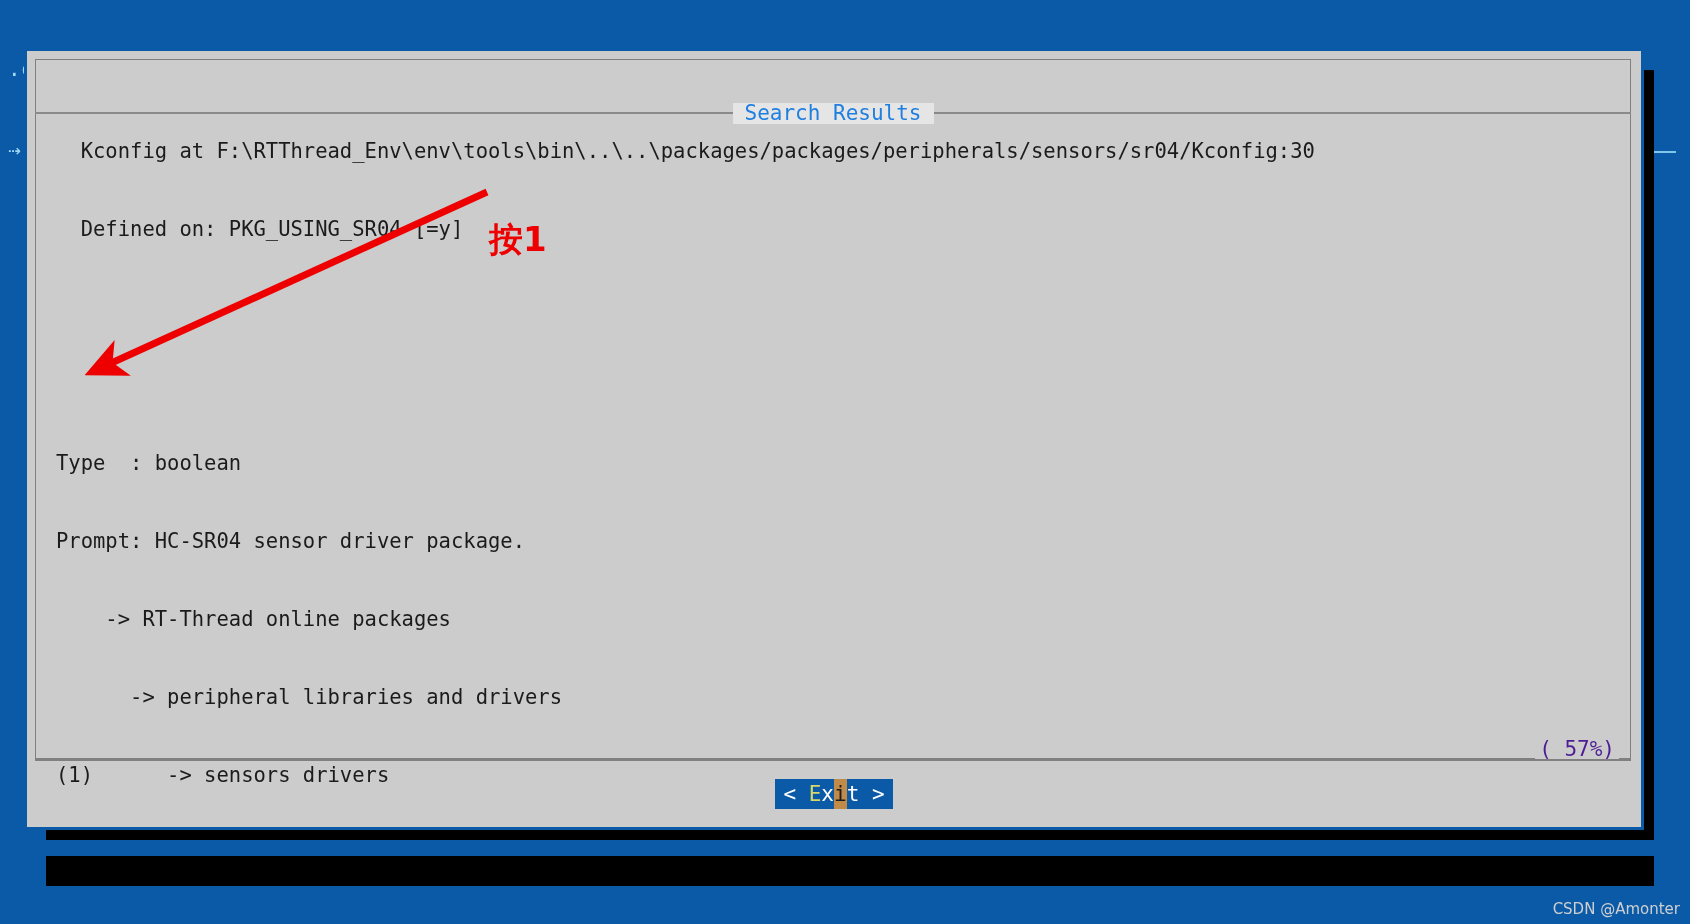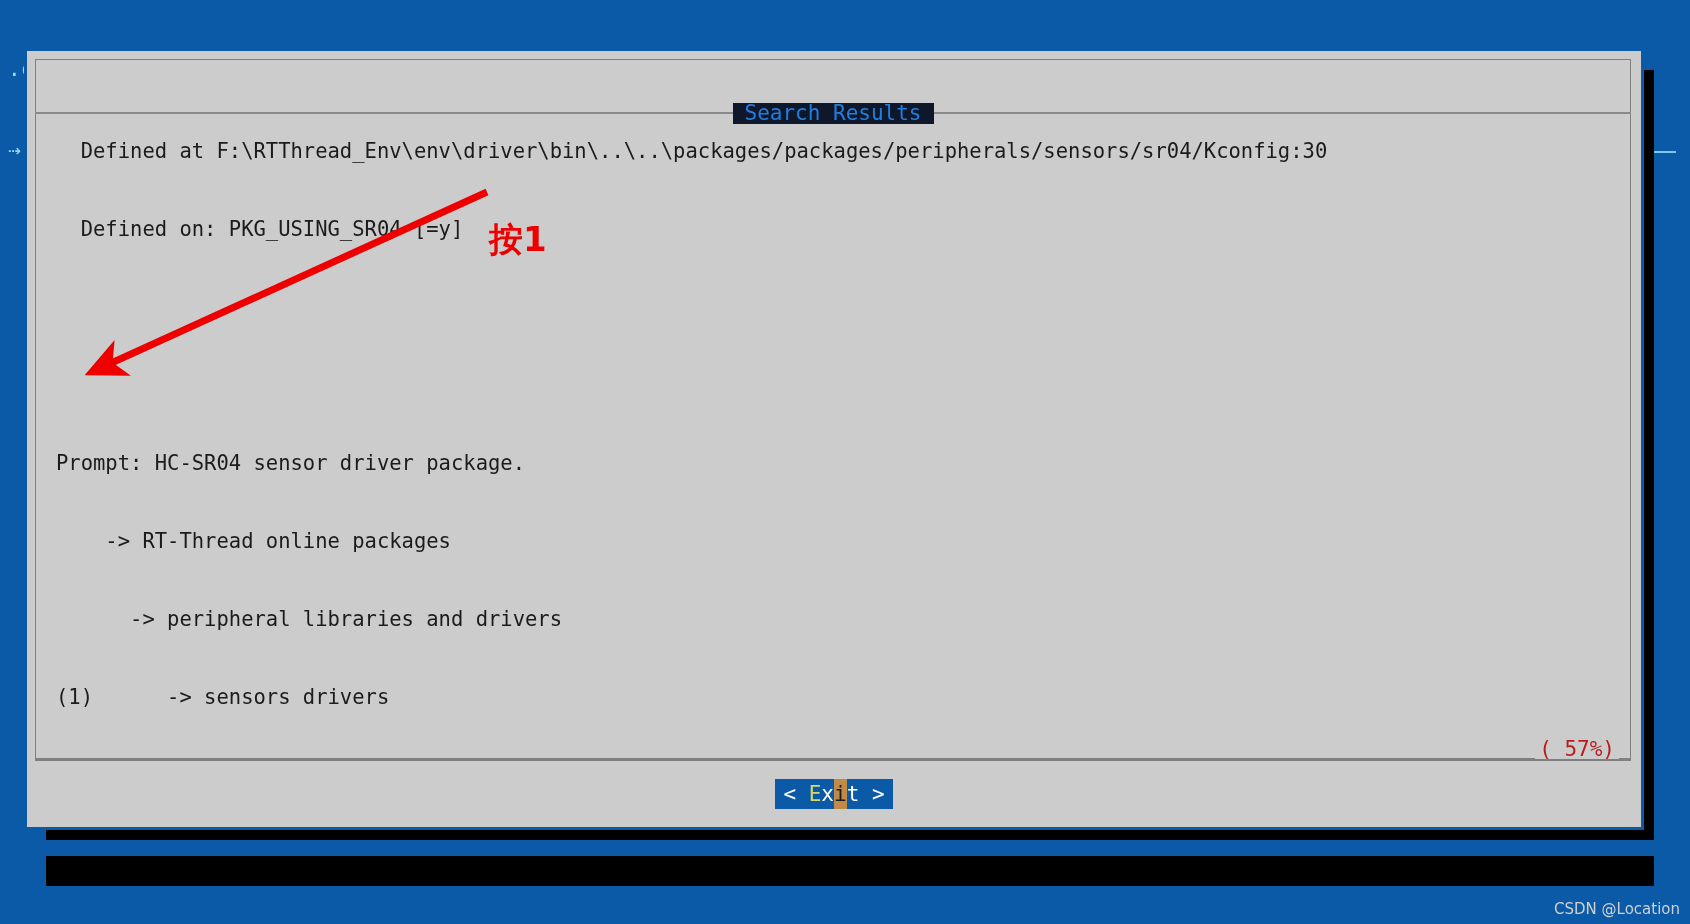--- a/index.html
+++ b/index.html
@@ -97,21 +97,21 @@
   .panel-title-row .seg {
     height: 2px;
     background: #8a8a8a;
     flex: 1;
   }
   .panel-title {
     color: #1f7fe0;
     font-size: 21px;
     line-height: 21px;
     padding: 0 12px;
-    background: #0f172a;
+    background: #e5e5e5;
     white-space: pre;
   }
 
   
   .content {
     position: absolute;
     left: 20px;
     top: 26px;
     width: 1560px;
     color: #1b1b1b;
@@ -129,21 +129,21 @@
     width: 1596px;
     height: 2px;
     background: #808080;
   }
 
   
   .pct {
     position: absolute;
     right: 22px;
     top: 688px;
-    color: #b91c1c;
+    color: #4c1d95;
     font-size: 21px;
     line-height: 21px;
     background: #cccccc;
     padding: 0 4px;
     white-space: pre;
     margin-left: 37px;
   }
 
   
   .btn-row {
@@ -225,24 +225,25 @@
       <span class="rule"></span>
     </span>
   </div>
 
   <div class="dlg-shadow"></div>
 
   <div class="dialog">
 
     <div class="panel">
       <div class="content">
-        <div class="row">  Defined at F:\RTThread_Env\env\driver\bin\..\..\packages/packages/peripherals/sensors/sr04/Kconfig:30</div>
+        <div class="row">  Kconfig at F:\RTThread_Env\env\tools\bin\..\..\packages/packages/peripherals/sensors/sr04/Kconfig:30</div>
         <div class="row">  Defined on: PKG_USING_SR04 [=y]</div>
         <div class="row"></div>
         <div class="row"></div>
+        <div class="row">Type  : boolean</div>
         <div class="row">Prompt: HC-SR04 sensor driver package.</div>
         <div class="row">    -&gt; RT-Thread online packages</div>
         <div class="row">      -&gt; peripheral libraries and drivers</div>
         <div class="row">(1)      -&gt; sensors drivers</div>
         
         
         
         
         
         
@@ -280,15 +281,15 @@
   <svg class="annot" viewBox="0 0 1690 924" width="1690" height="924">
     <defs>
       <marker id="arrowhead" markerWidth="6" markerHeight="6" refX="4.2" refY="3" orient="auto" markerUnits="strokeWidth">
         <path d="M6,3 L0,0.2 L1.6,3 L0,5.8 Z" fill="#ee0000"></path>
       </marker>
     </defs>
     <line x1="487" y1="192" x2="96" y2="370" stroke="#ee0000" stroke-width="7" marker-end="url(#arrowhead)"></line>
   </svg>
   <div class="annot-label">按1</div>
 
-  <div class="watermark">CSDN @Location</div>
+  <div class="watermark">CSDN @Amonter</div>
 
 </div>
 
 </body></html>

